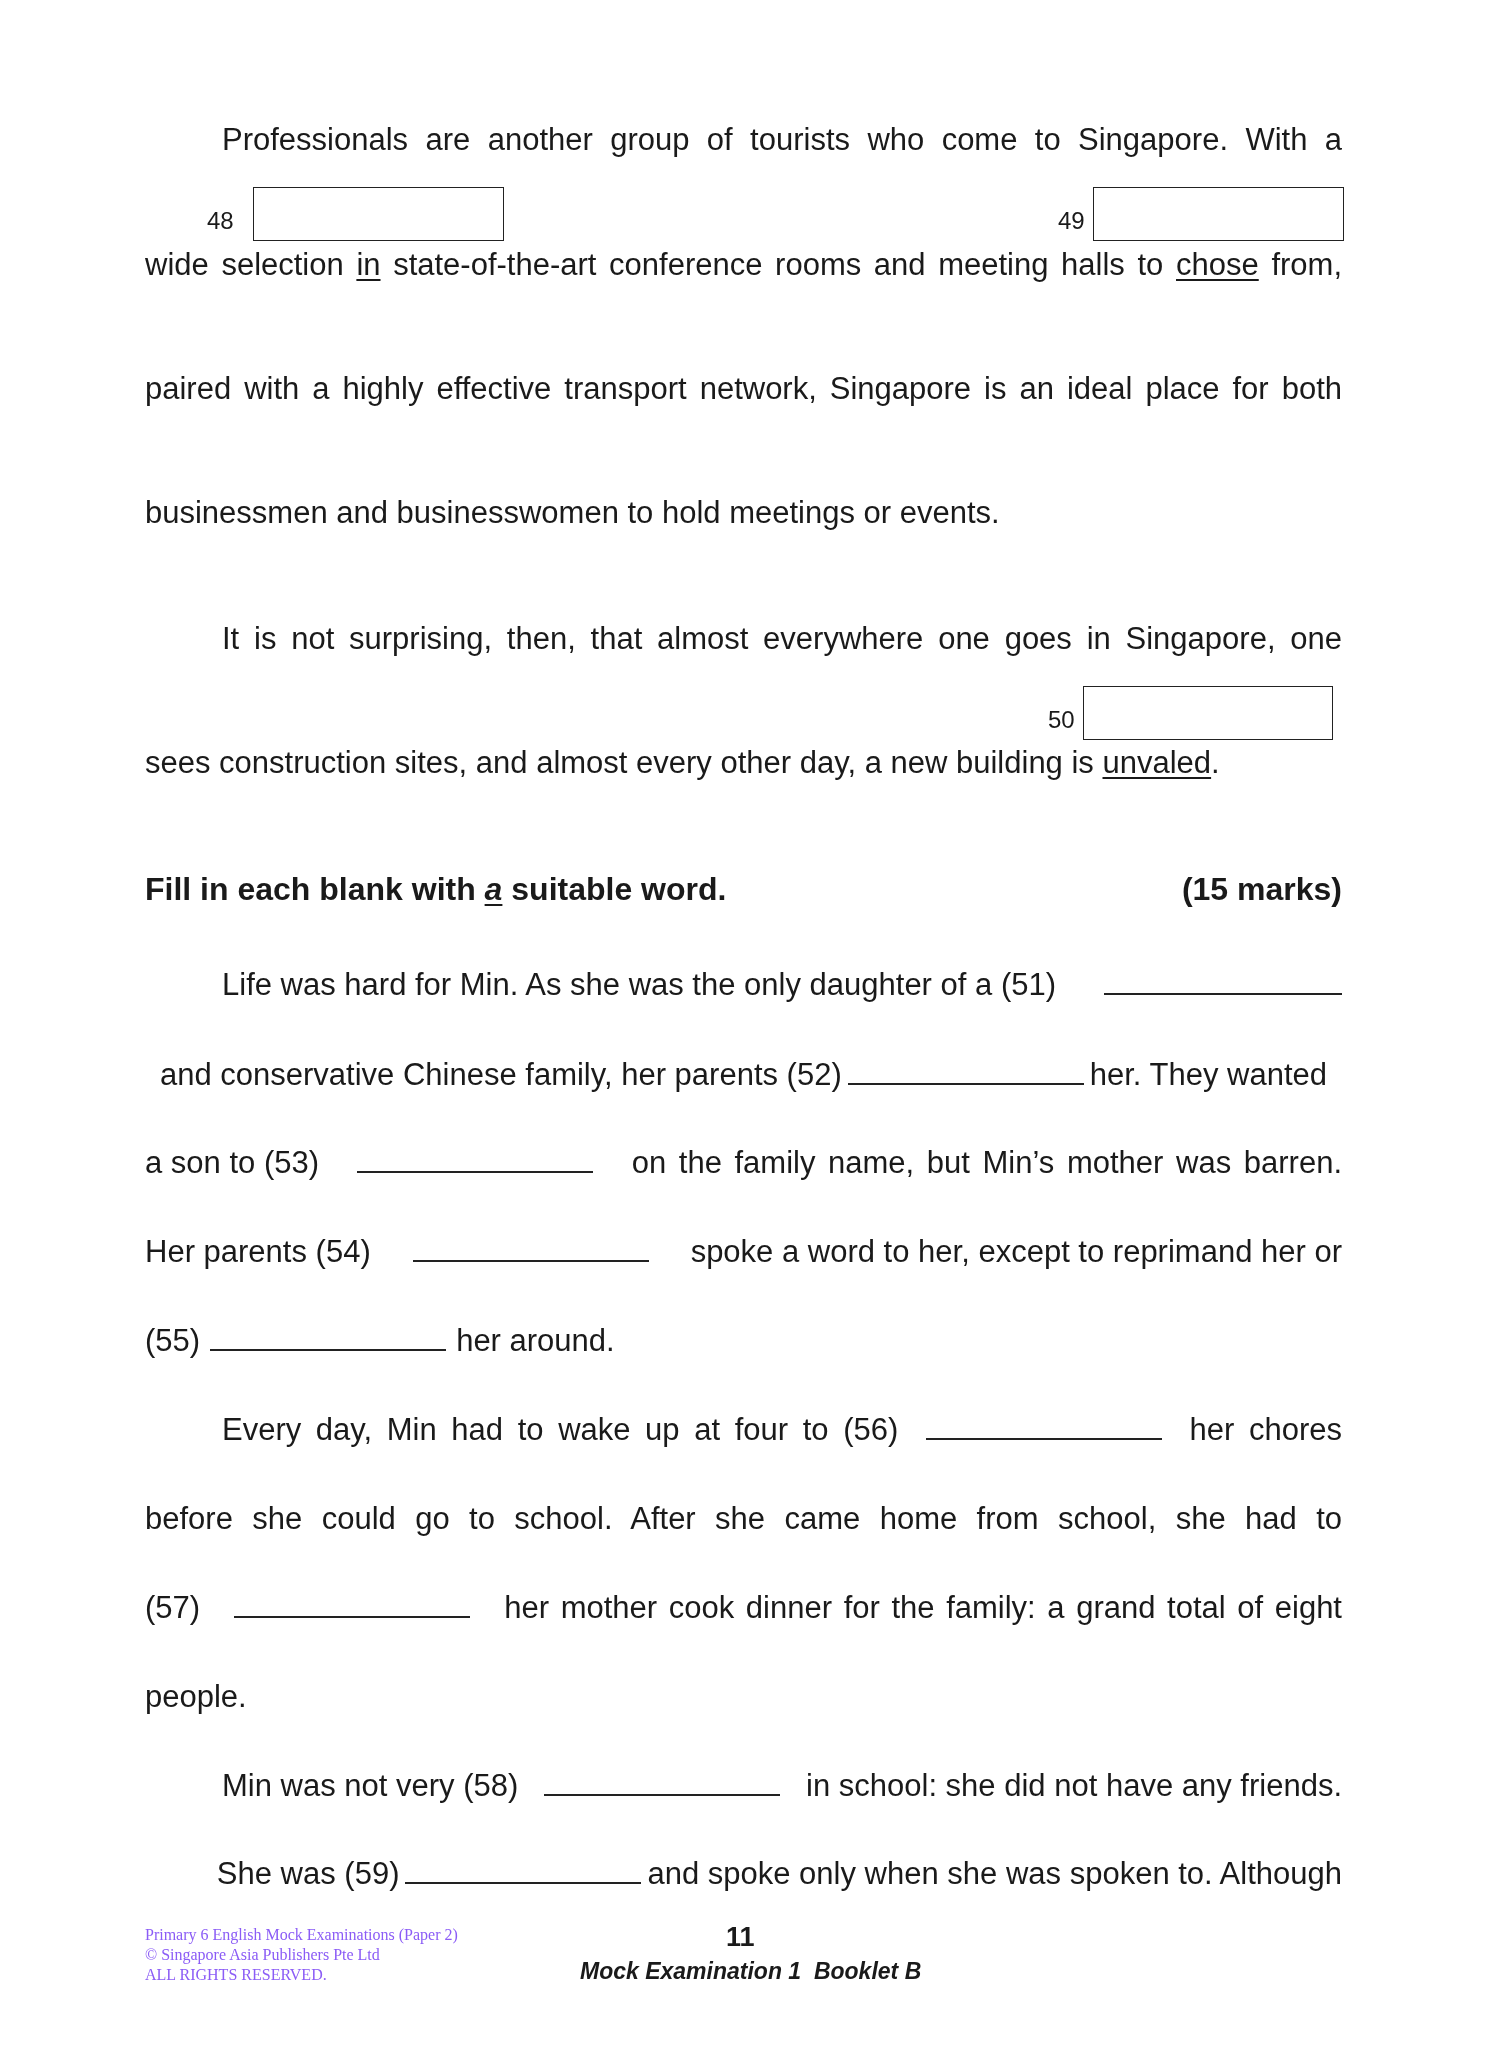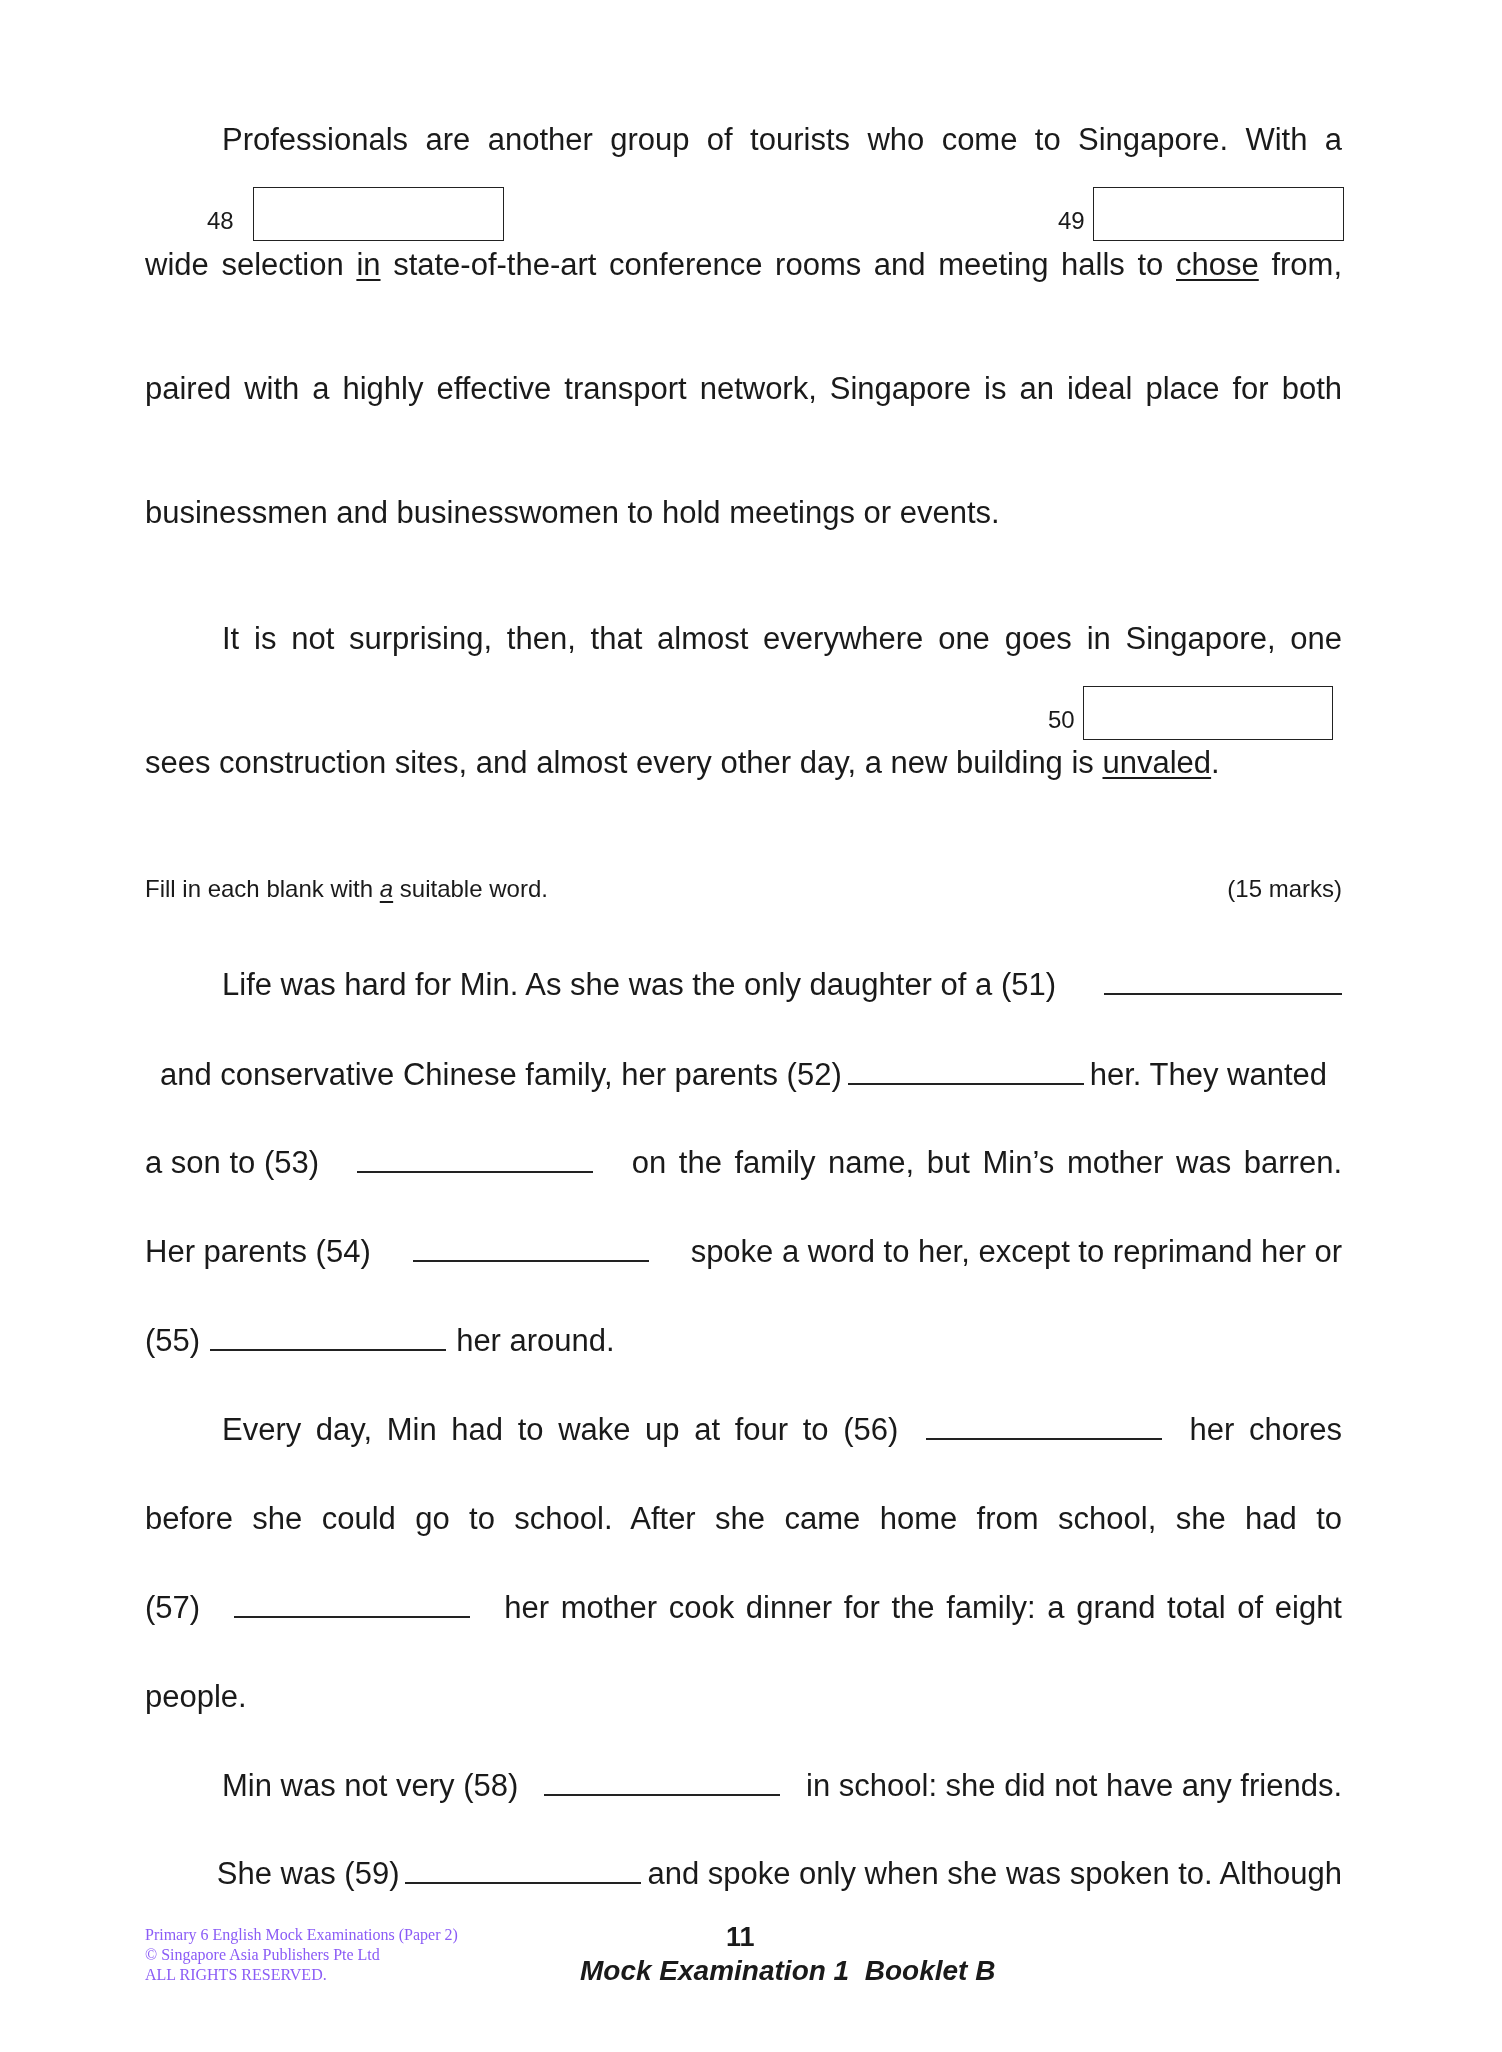--- a/index.html
+++ b/index.html
@@ -7,26 +7,26 @@
          font-family: "Liberation Sans", sans-serif; color: #1a1a1a; }
   .line { position: absolute; left: 145px; width: 1197px; font-size: 31px; line-height: 36px;
           white-space: nowrap; }
   .just { text-align: justify; text-align-last: justify; }
   .ind  { padding-left: 77px; box-sizing: border-box; }
   .u    { text-decoration: underline; text-underline-offset: 4px; text-decoration-thickness: 2px; }
   .blank { display: inline-block; width: 236px; border-bottom: 2px solid #222; height: 24px;
            vertical-align: baseline; margin: 0 6px; }
   .box-label { position: absolute; font-size: 24px; line-height: 36px; }
   .ans-box { position: absolute; border: 1.5px solid #222; background: #fff; box-sizing: border-box; }
-  .heading { position: absolute; left: 145px; width: 1197px; font-size: 24px; font-weight: normal;
+  .heading { position: absolute; left: 145px; width: 1197px; font-size: 32px; font-weight: bold;
              line-height: 38px; display: flex; justify-content: space-between; }
   .footer-left { position: absolute; left: 145px; top: 1925px; font-family: "Liberation Serif", serif;
                  font-size: 16px; line-height: 20px; color: #8b5cf6; }
   .page-num { position: absolute; left: 726px; top: 1922px; font-size: 27px; font-weight: bold; line-height: 30px; }
-  .booklet { position: absolute; left: 580px; top: 1958px; font-size: 28px; font-weight: bold;
+  .booklet { position: absolute; left: 580px; top: 1958px; font-size: 23px; font-weight: bold;
              font-style: italic; line-height: 26px; }
 </style>
 </head>
 <body>
 
 <div class="line just ind" style="top:122px"><span>Professionals are another group of tourists who come to Singapore. With a</span></div>
 
 <span class="box-label" style="left:207px; top:203px">48</span>
 <div class="ans-box" style="left:253px; top:187px; width:251px; height:54px"></div>
 

